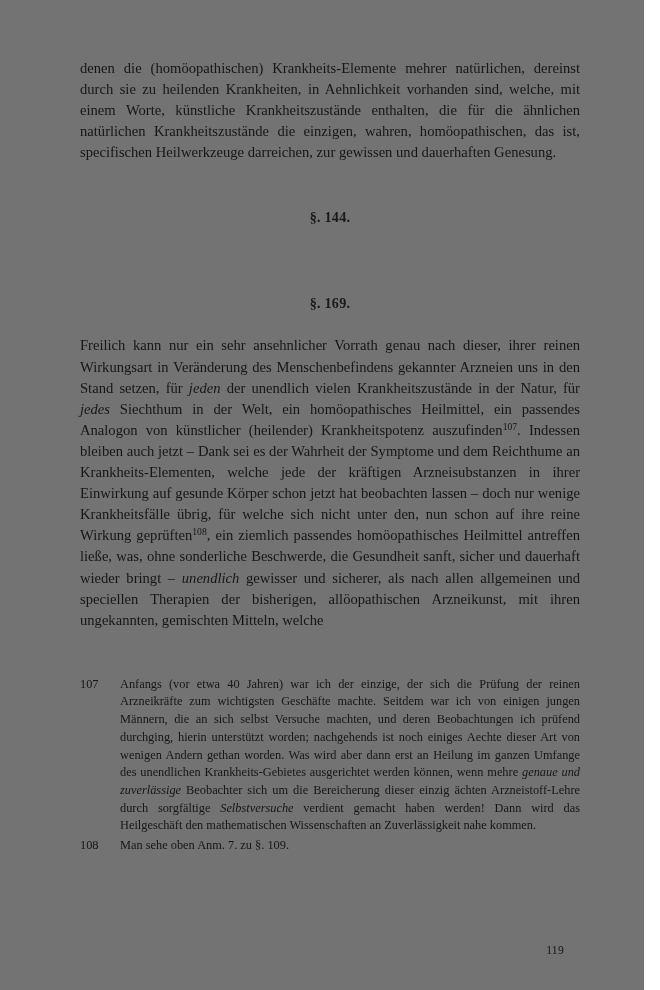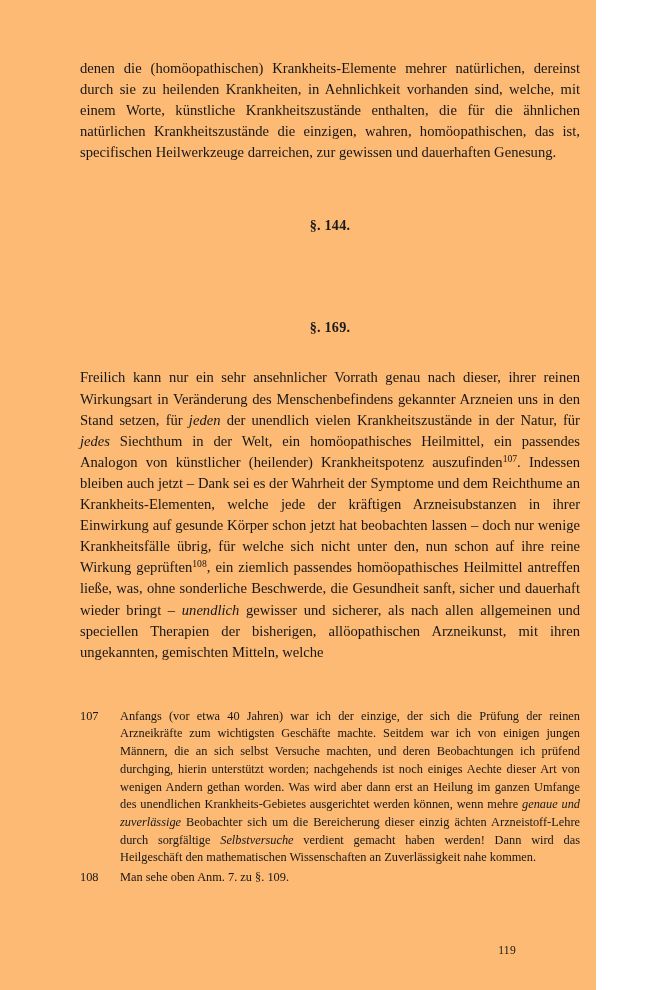--- a/index.html
+++ b/index.html
@@ -9,40 +9,40 @@
   }
   body {
     width: 660px;
     height: 990px;
     font-family: "Liberation Serif", "DejaVu Serif", serif;
     color: #1a1a1a;
     overflow: hidden;
   }
   .page {
     position: relative;
-    width: 596px;
+    width: 644px;
     height: 990px;
-    background: #fdba74;
+    background: #737373;
     box-sizing: border-box;
     padding: 58px 80px 0 80px;
   }
   .content {
     width: 500px;
   }
   p.body-par {
     margin: 0;
     font-size: 14.6px;
     line-height: 21.1px;
     text-align: justify;
     text-justify: inter-word;
     hyphens: manual;
     color: #161616;
   }
   .section-heading {
-    margin: 8px;
+    margin: 0;
     text-align: center;
     font-weight: bold;
     font-size: 14.2px;
     line-height: 20px;
     letter-spacing: 0.2px;
   }
   .gap-after-par-1 { height: 44px; }
   .gap-head-to-text { height: 22px; }
   .gap-par-to-head  { height: 44px; }
   .footnotes {

